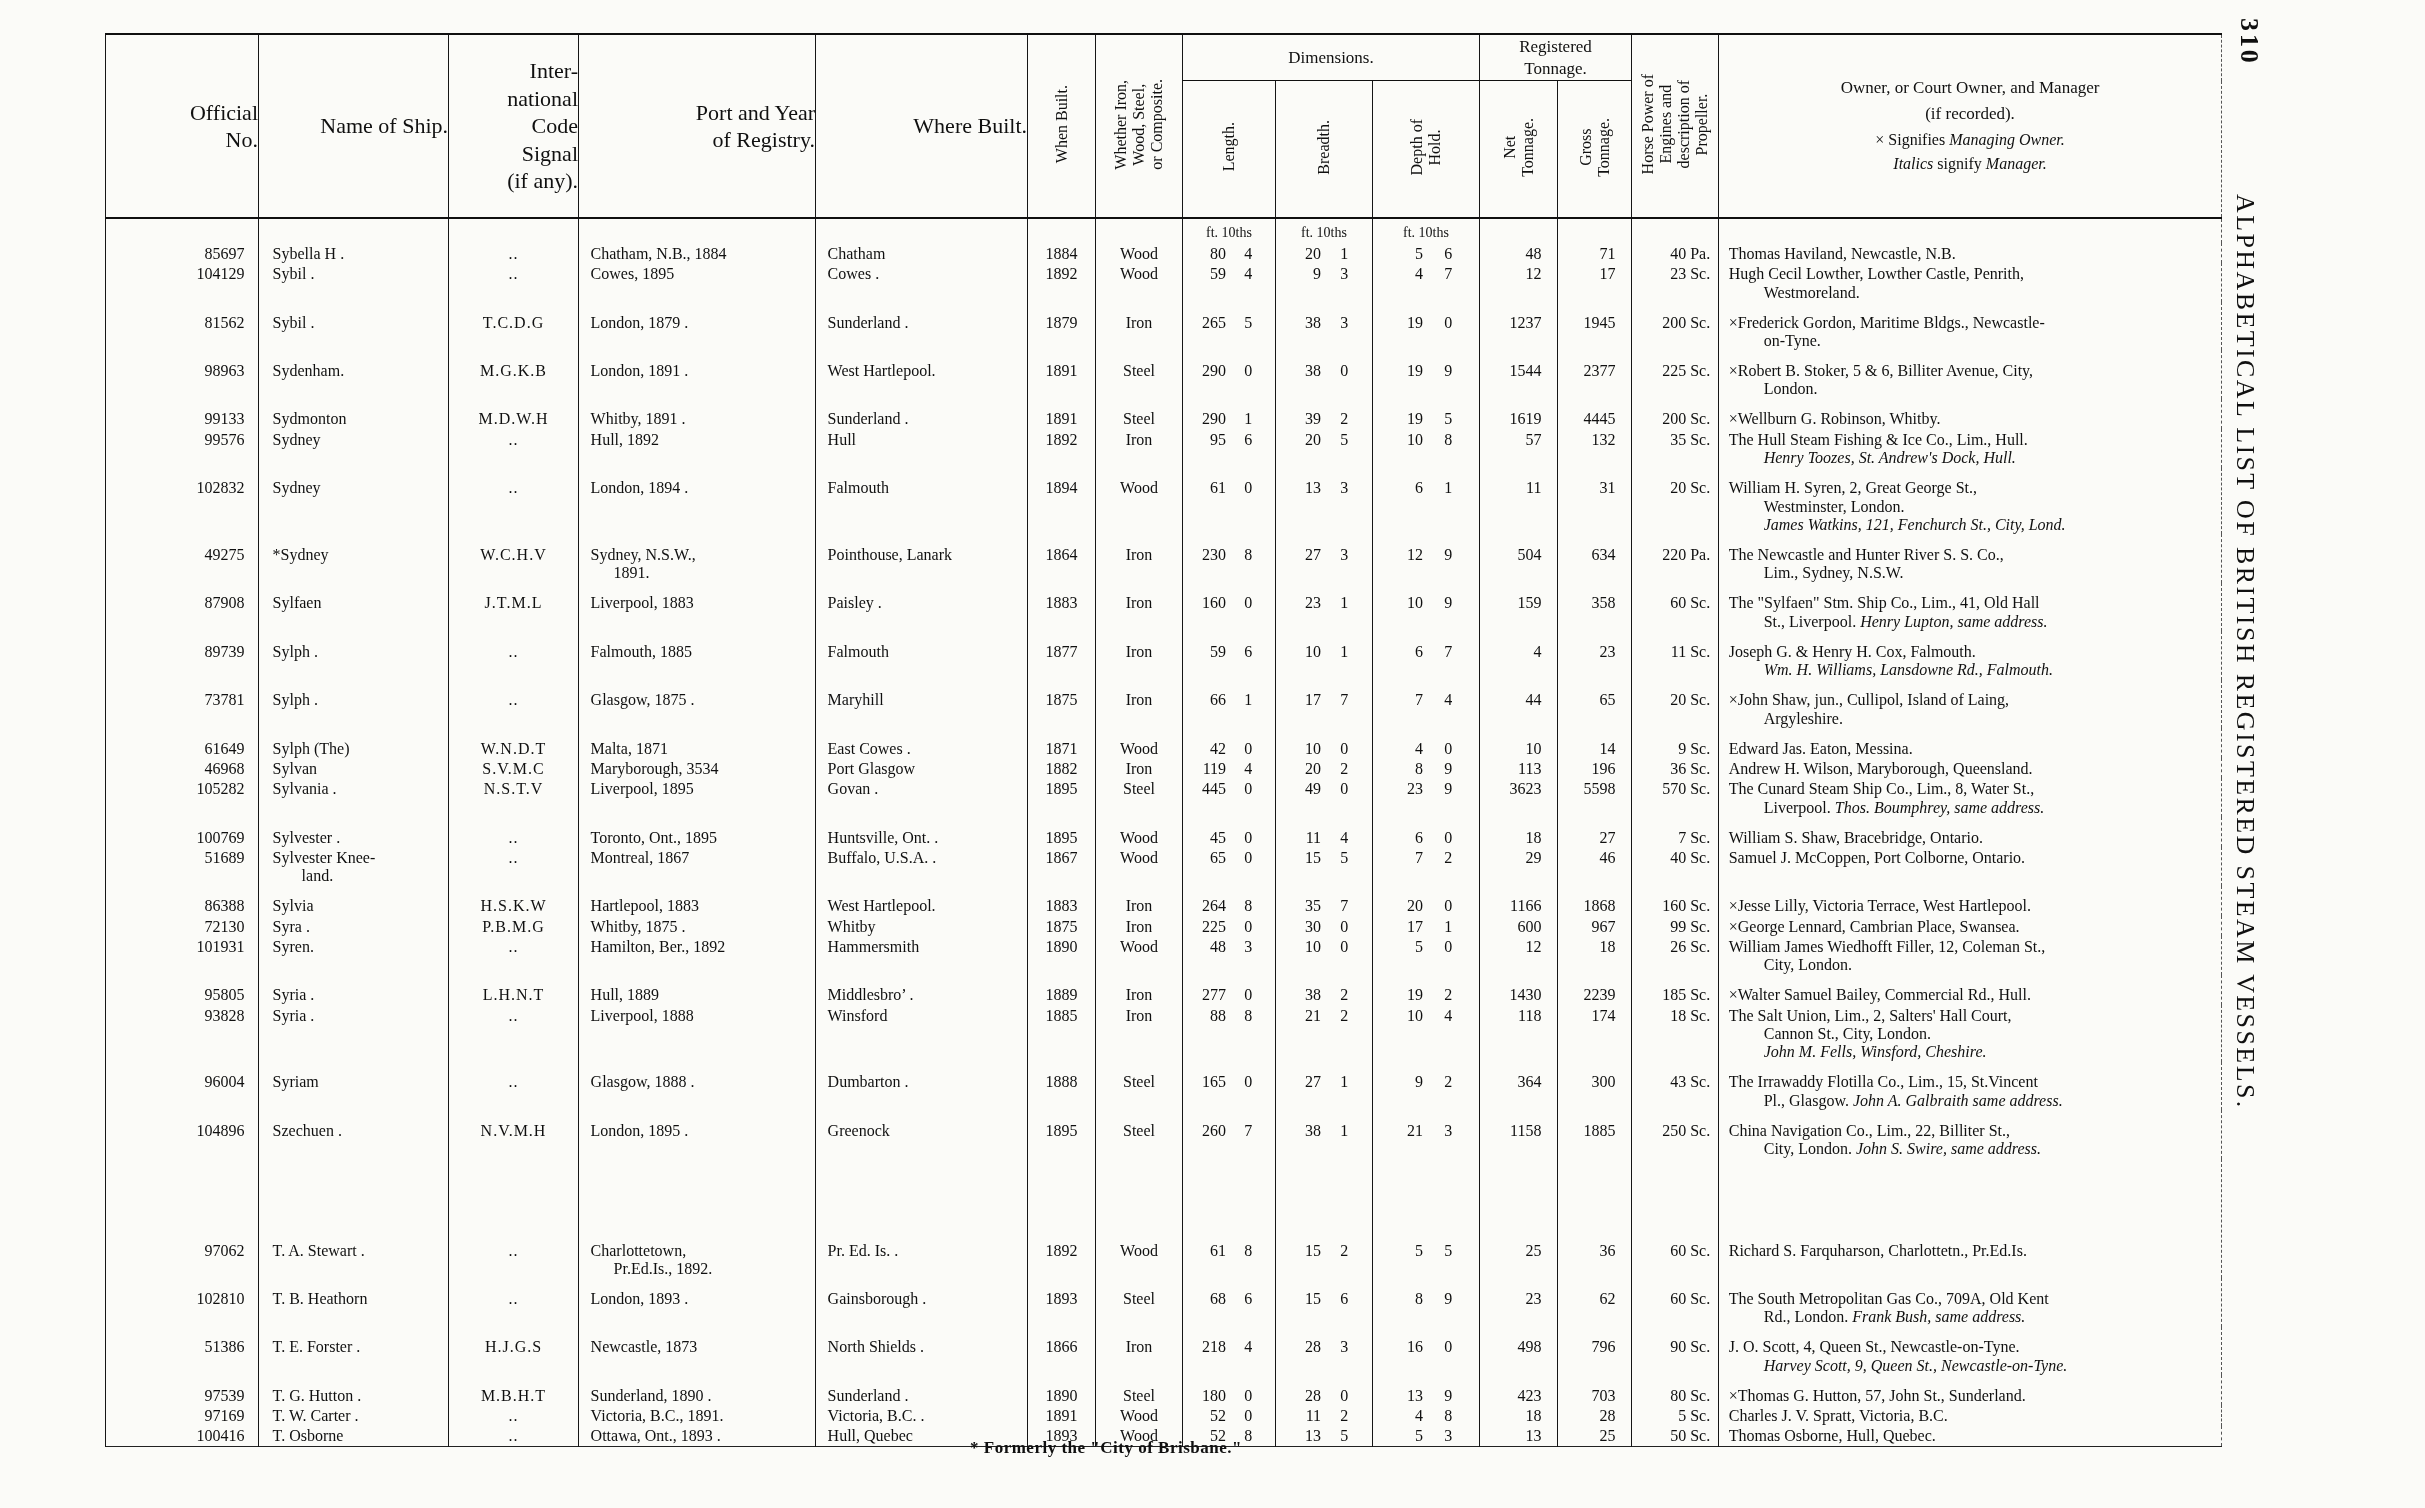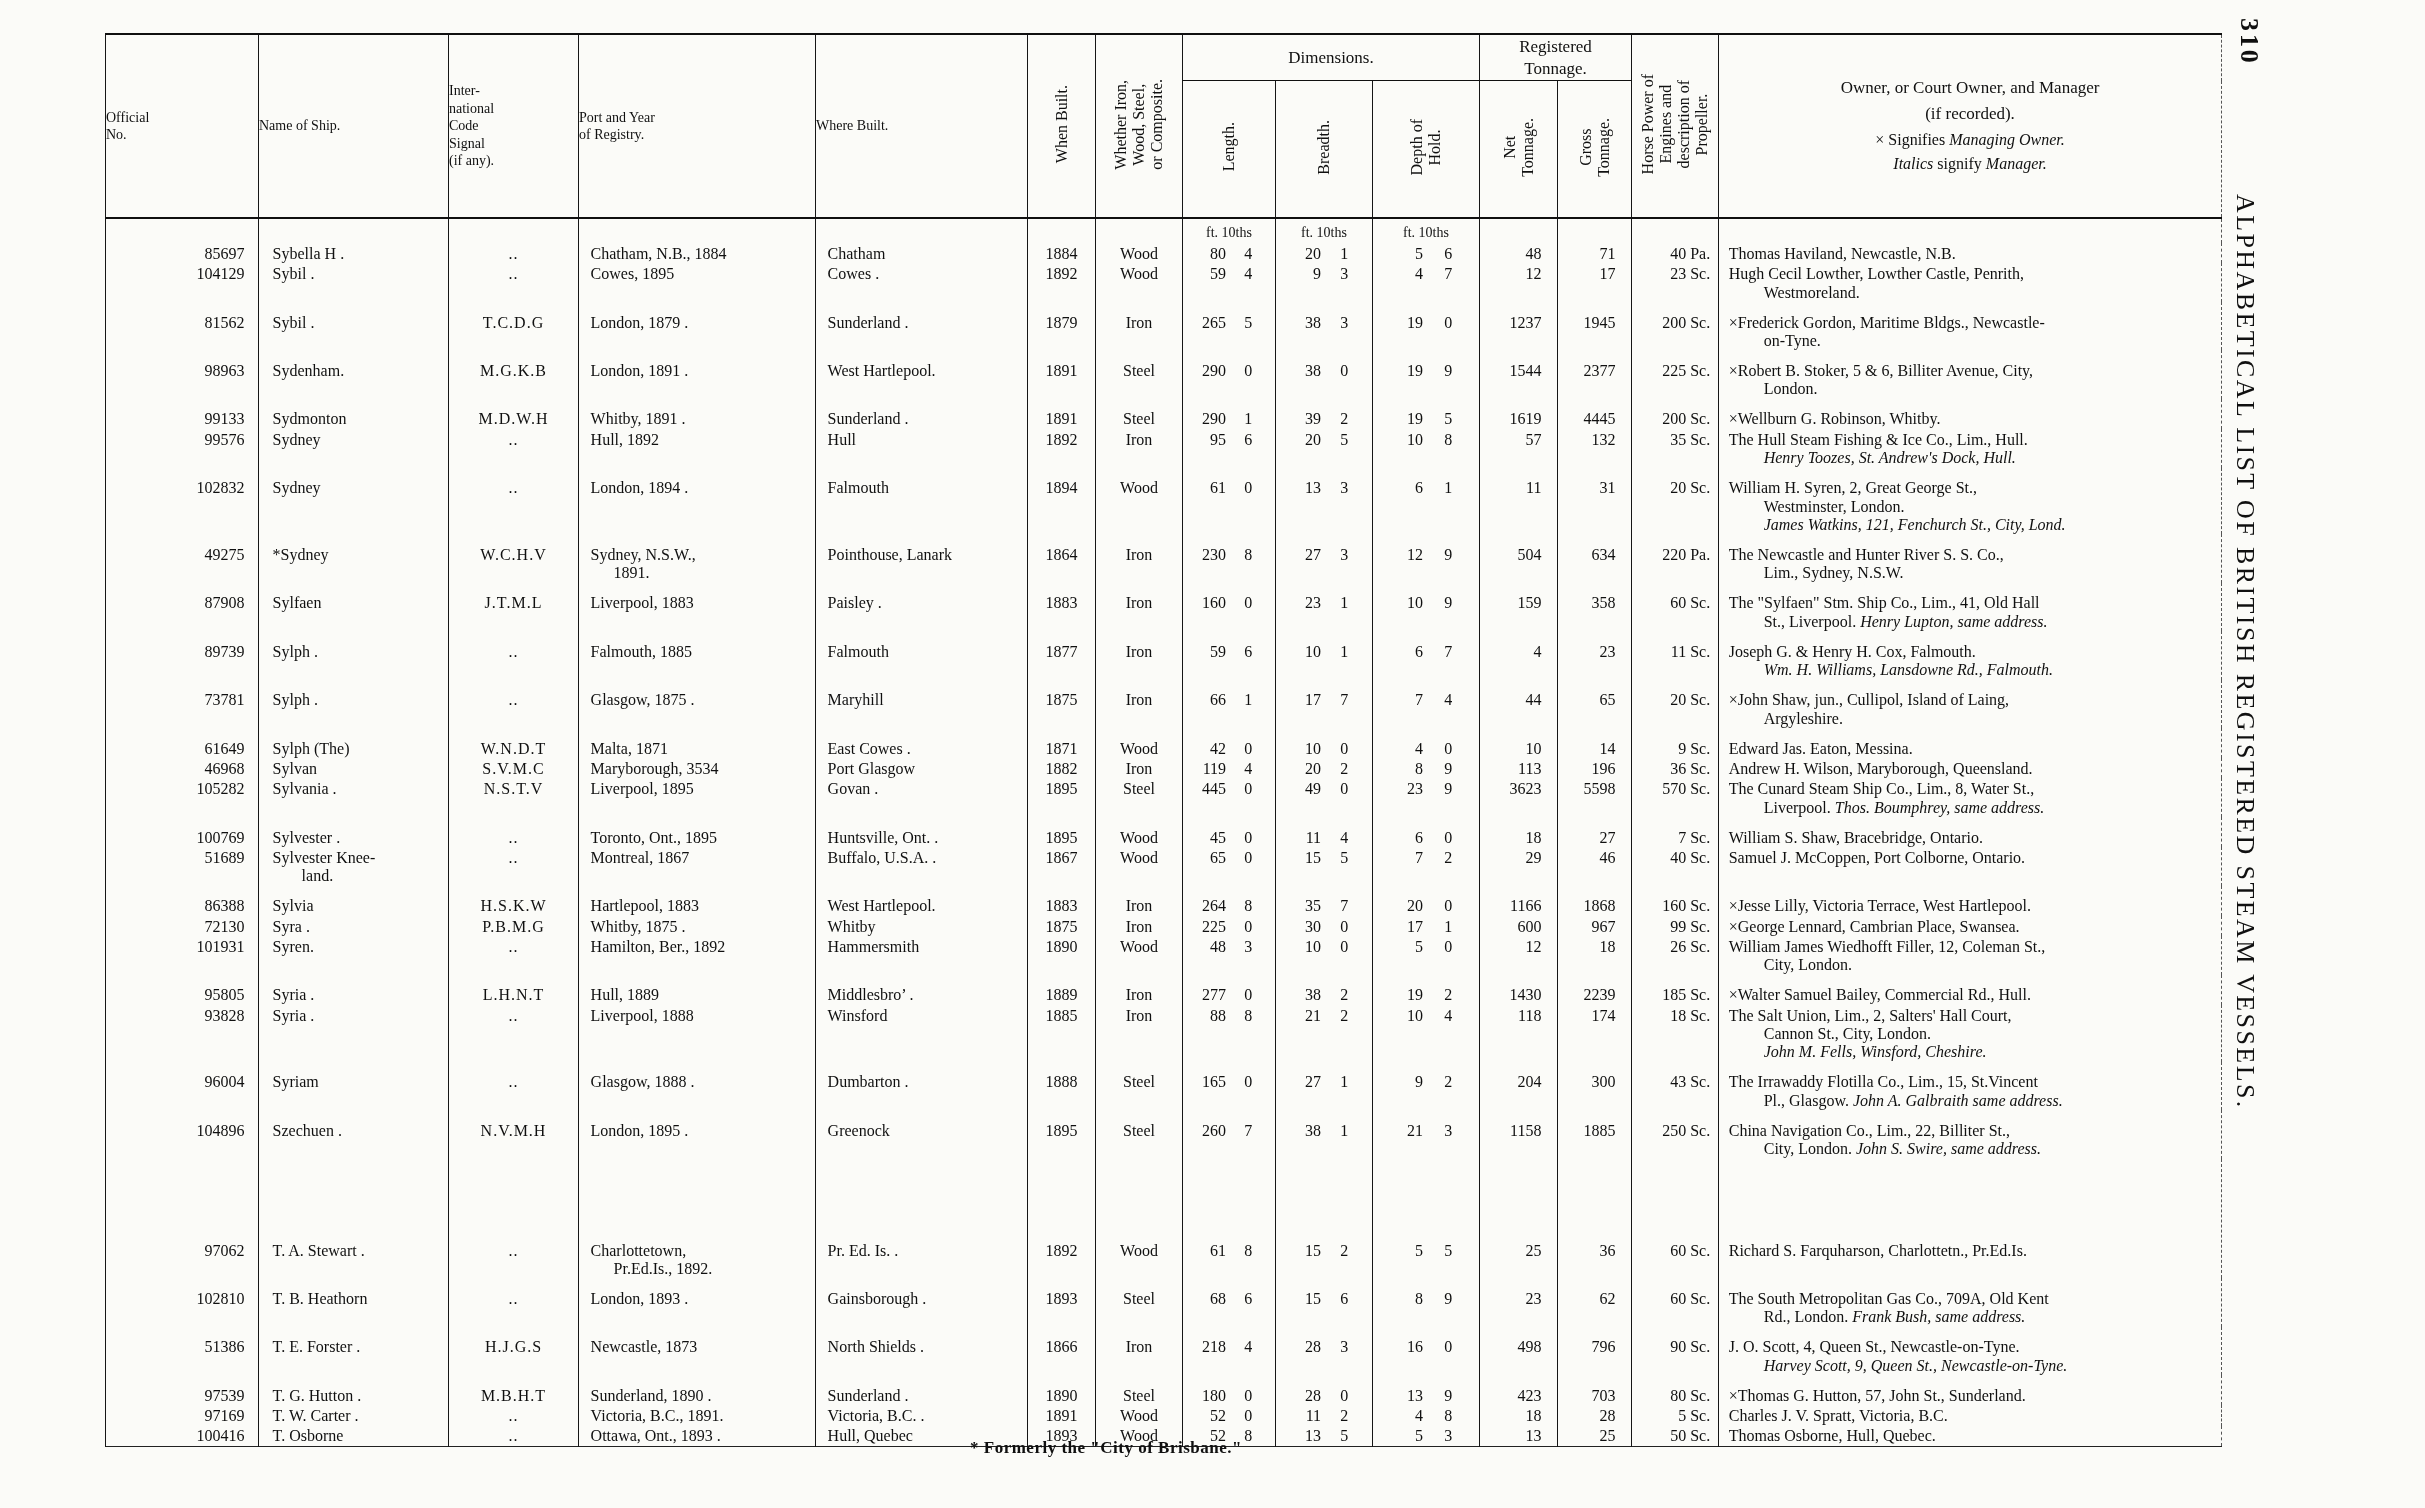--- a/index.html
+++ b/index.html
@@ -20,22 +20,22 @@
   table.register{
     position:absolute;left:105px;top:33px;width:2115px;
     border-collapse:collapse;table-layout:fixed;
     border-top:2.9px solid #101010;border-left:1.9px solid #101010;
     border-right:1.9px dashed #555;border-bottom:1.9px solid #222;
   }
   th,td{border-left:1.9px solid #161616;padding:0;margin:0;}
   th{font-weight:normal;}
   thead th{border-bottom:2.9px solid #101010;}
   thead .c{
-    text-align:left;vertical-align:middle;white-space:pre-line;
-    font-size:14px;line-height:1.25;
+    text-align:right;vertical-align:middle;white-space:pre-line;
+    font-size:22px;line-height:1.25;
   }
   thead .group{
     text-align:center;vertical-align:middle;font-size:17px;height:45px;
     border-bottom:1.9px solid #101010;
   }
   thead th.vert{text-align:center;vertical-align:middle;}
   thead th.sub{height:136px;}
   .v{
     display:inline-block;writing-mode:vertical-rl;transform:rotate(180deg);
     white-space:pre-line;font-size:16px;line-height:1.12;max-height:173px;
@@ -637,21 +637,21 @@
     <td class="cd">..</td>
     <td class="pt">
           <div>Glasgow, 1888 .</div>
         </td>
     <td class="wb">Dumbarton .</td>
     <td class="yr">1888</td>
     <td class="mt">Steel</td>
     <td class="dim"><span class="ft">165</span><span class="tn">0</span></td>
     <td class="dim"><span class="ft">27</span><span class="tn">1</span></td>
     <td class="dim"><span class="ft">9</span><span class="tn">2</span></td>
-    <td class="ton">204</td>
+    <td class="ton">364</td>
     <td class="ton">300</td>
     <td class="hp">43 Sc.</td>
     <td class="ow">
           <div class="owner-line"><span>The Irrawaddy Flotilla Co., Lim., 15, St.Vincent</span></div>
           <div class="owner-line cont"><span>Pl., Glasgow.  </span><span class="it">John A. Galbraith same address.</span></div>
         </td>
   </tr>
       <tr class="data-row" style="--gap: 11.6px;">
     <td class="num">104896</td>
     <td class="nm">

